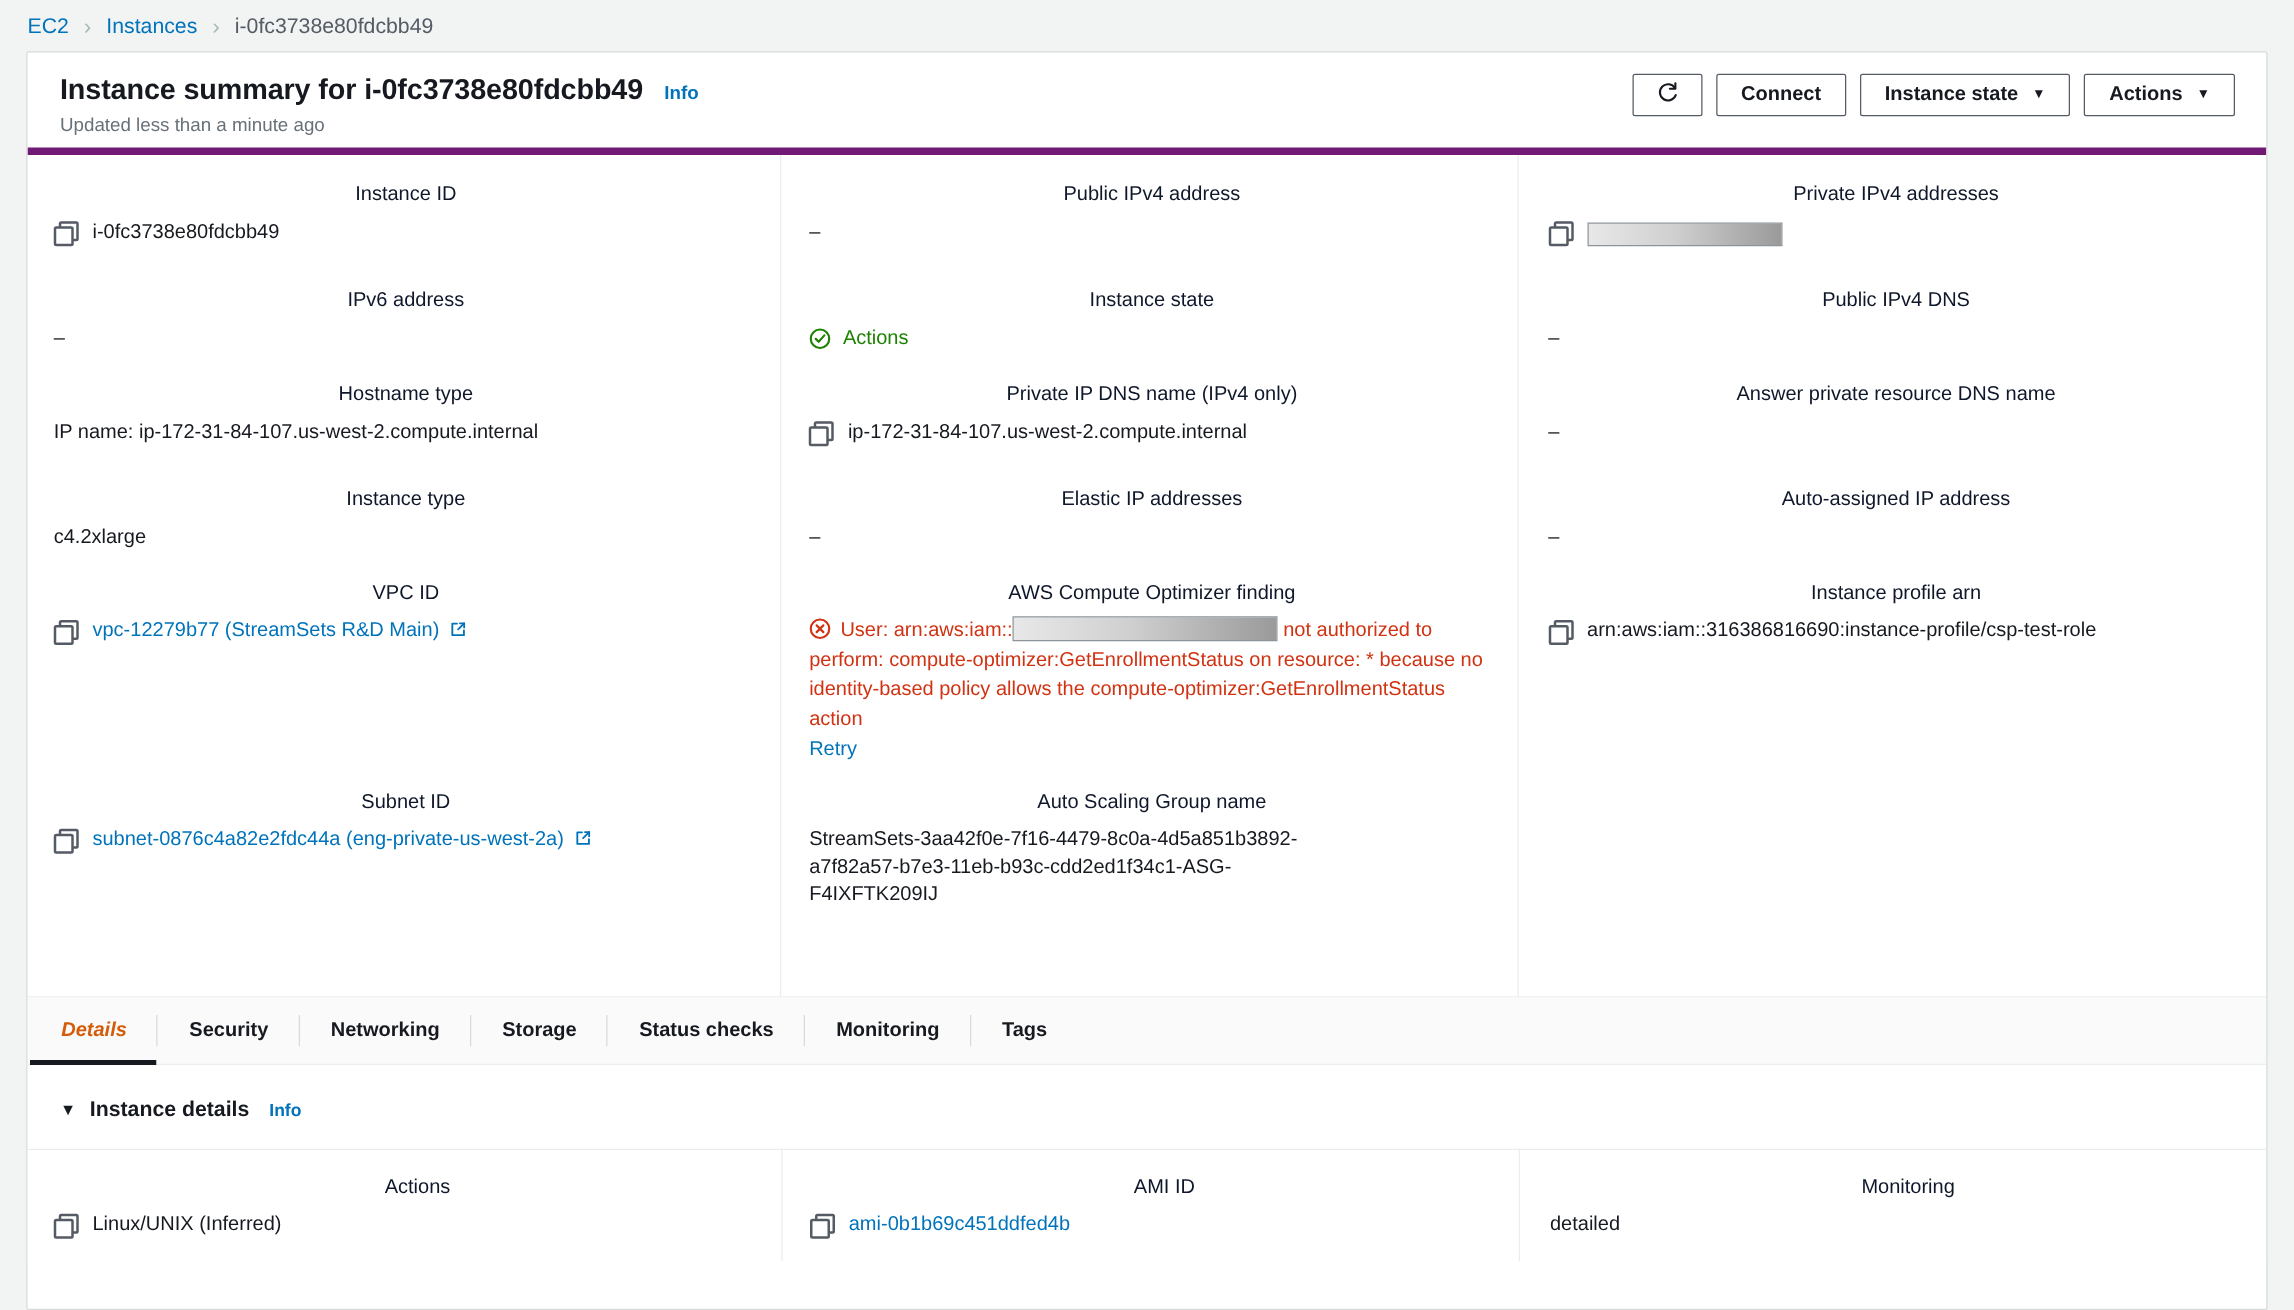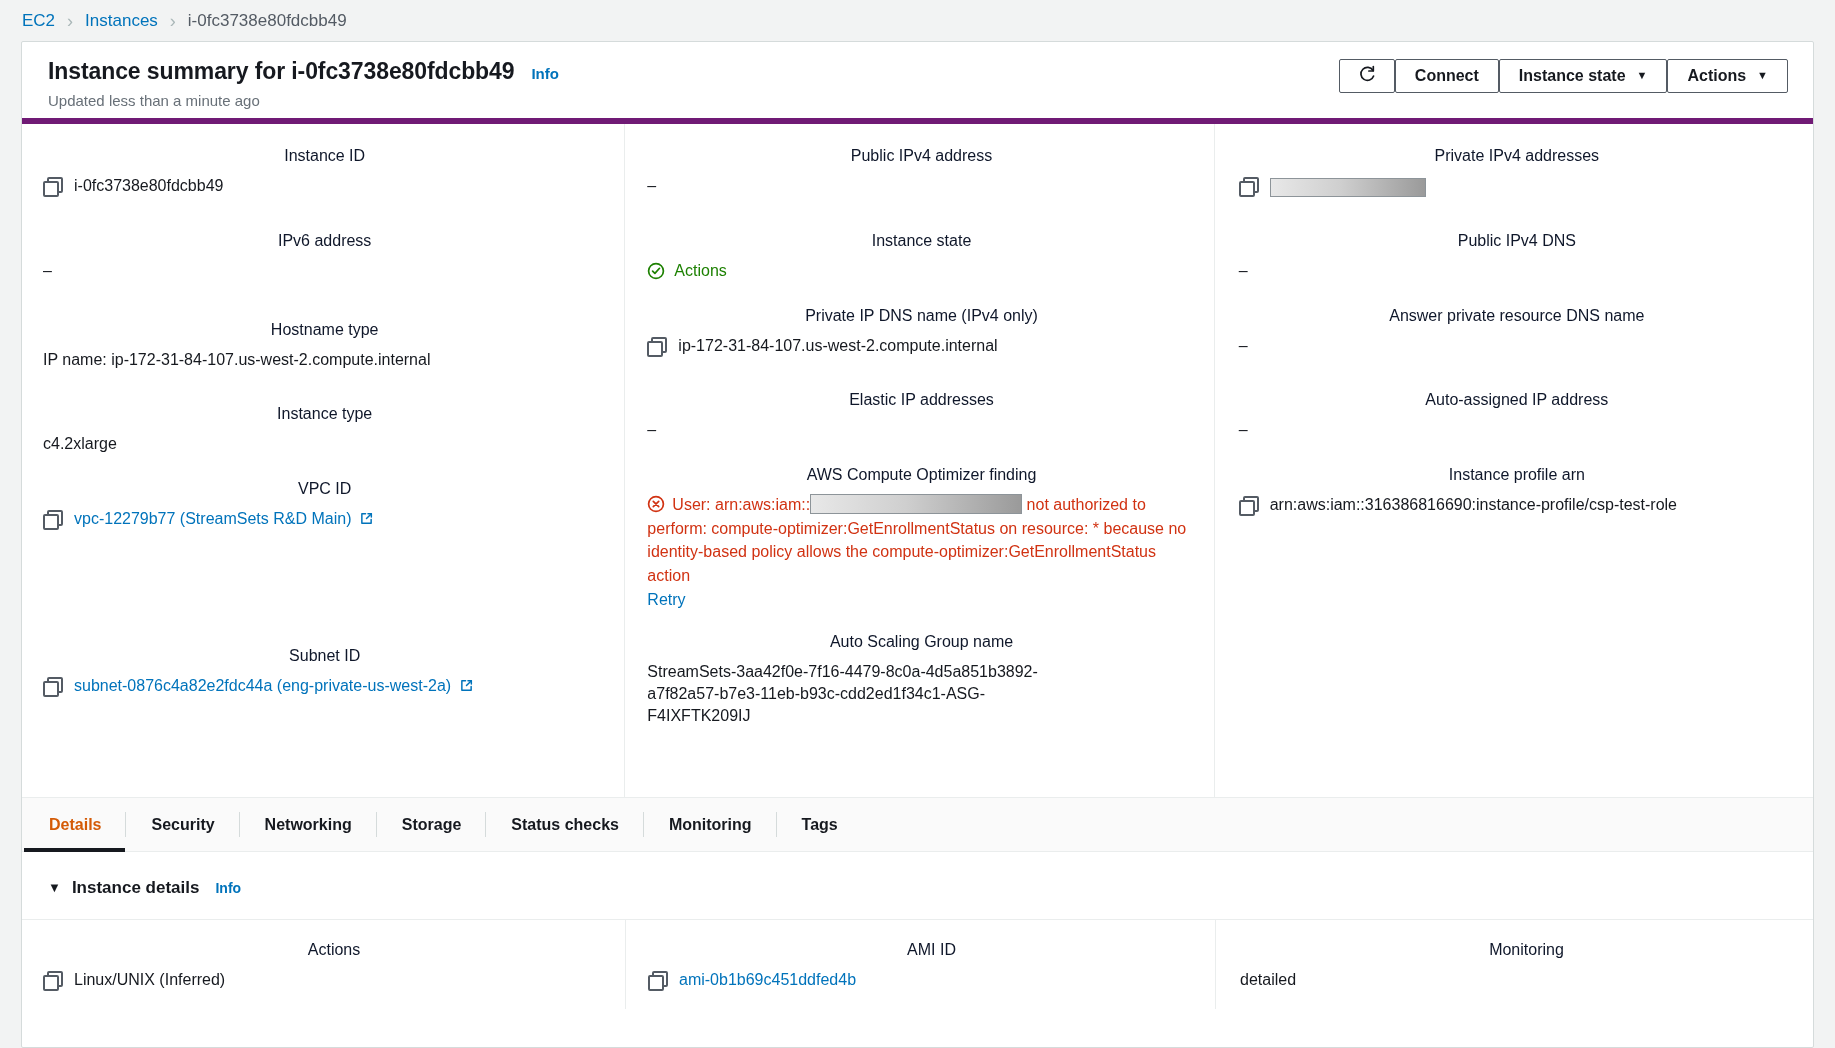--- a/index.html
+++ b/index.html
@@ -97,20 +97,21 @@
     font-size: 15px;
     color: #687078;
   }
 
   .header-actions {
     position: absolute;
     right: 25px;
     top: 17px;
     display: flex;
     align-items: center;
+    gap: 11px;
   }
   .btn {
     height: 34px;
     border: 1px solid #545b64;
     border-radius: 2px;
     background: #ffffff;
     color: #16191f;
     font-family: inherit;
     font-size: 16px;
     font-weight: bold;
@@ -282,20 +283,21 @@
     position: absolute;
     right: 0;
     top: 14px;
     bottom: 14px;
     width: 1px;
     background: #d5dbdb;
   }
   .tab:last-child::after { display: none; }
   .tab.active {
     color: #d45b07;
+    font-style: italic;
   }
   .tab.active .tab-underline {
     position: absolute;
     left: 0; right: 1px;
     bottom: -1px;
     height: 4px;
     background: #16191f;
   }
 
   
@@ -397,21 +399,21 @@
             <span class="copy-icon"></span>
             <span class="val-text">i-0fc3738e80fdcbb49</span>
           </div>
         </div>
 
         <div class="field" style="height:75px;">
           <div class="field-label">IPv6 address</div>
           <div class="dash">–</div>
         </div>
 
-        <div class="field" style="height:84px;margin-top:14px;">
+        <div class="field" style="height:84px;">
           <div class="field-label">Hostname type</div>
           <div class="field-value plain">IP name: ip-172-31-84-107.us-west-2.compute.internal</div>
         </div>
 
         <div class="field" style="height:75px;">
           <div class="field-label">Instance type</div>
           <div class="field-value plain">c4.2xlarge</div>
         </div>
 
         <div class="field" style="height:167px;">

